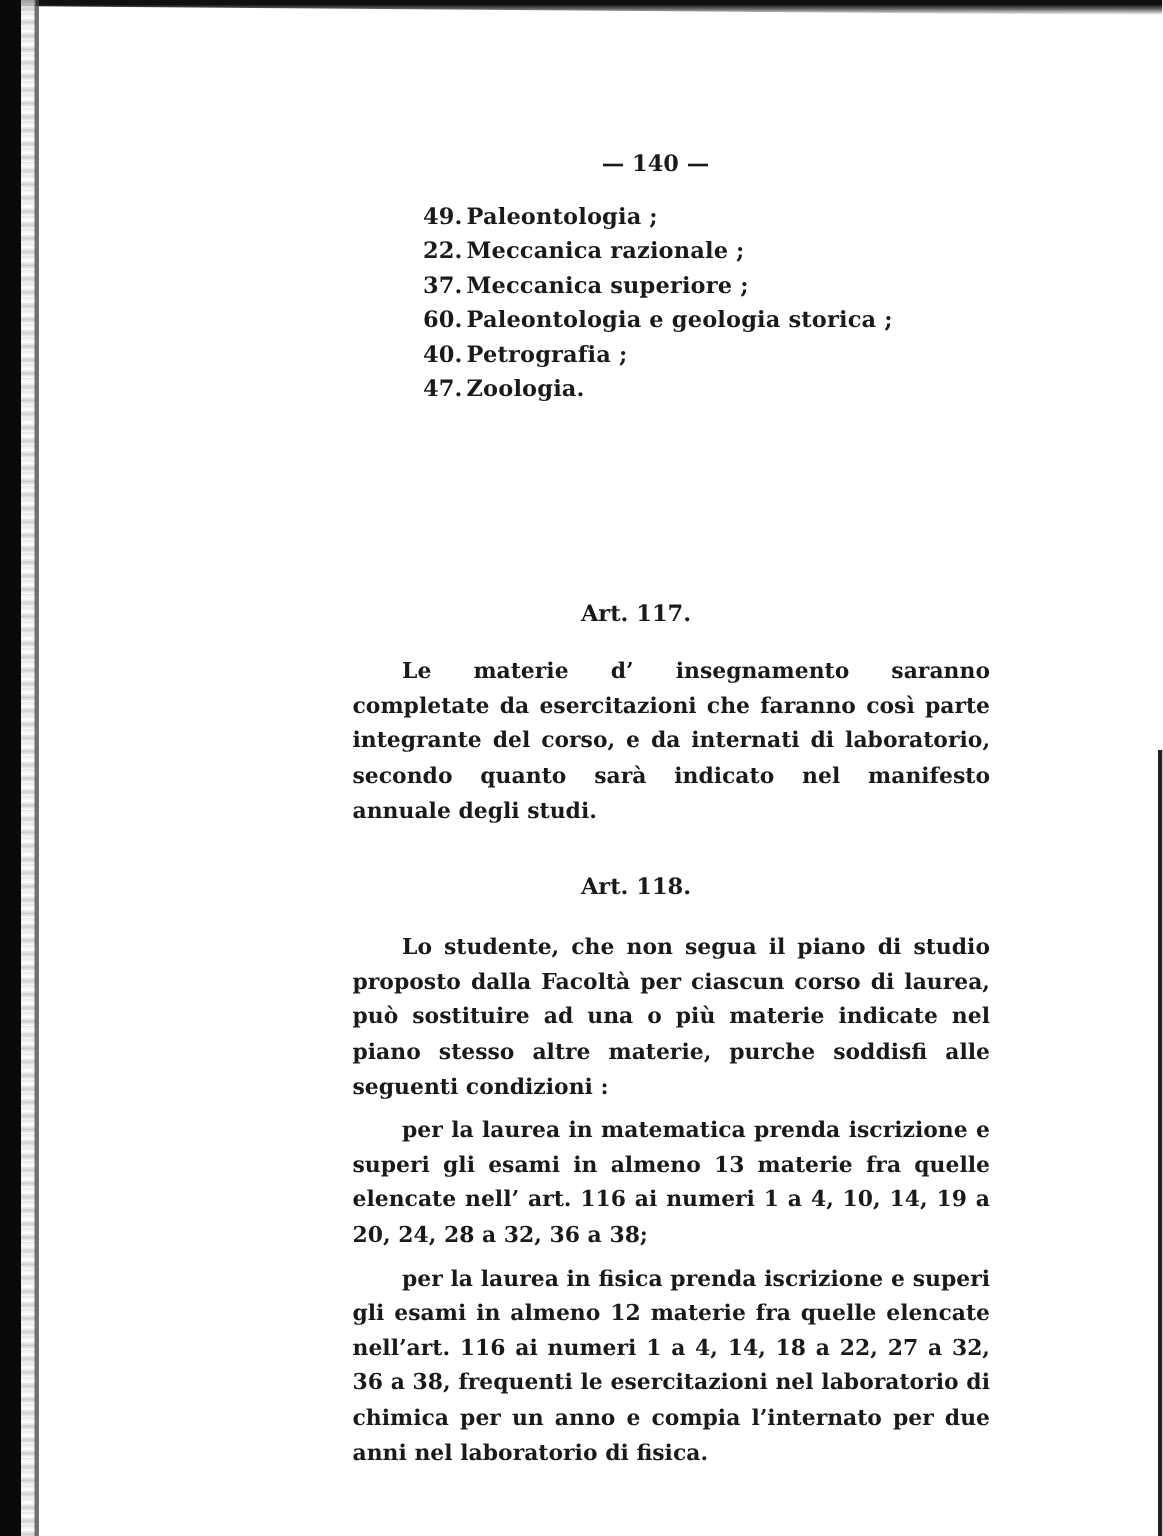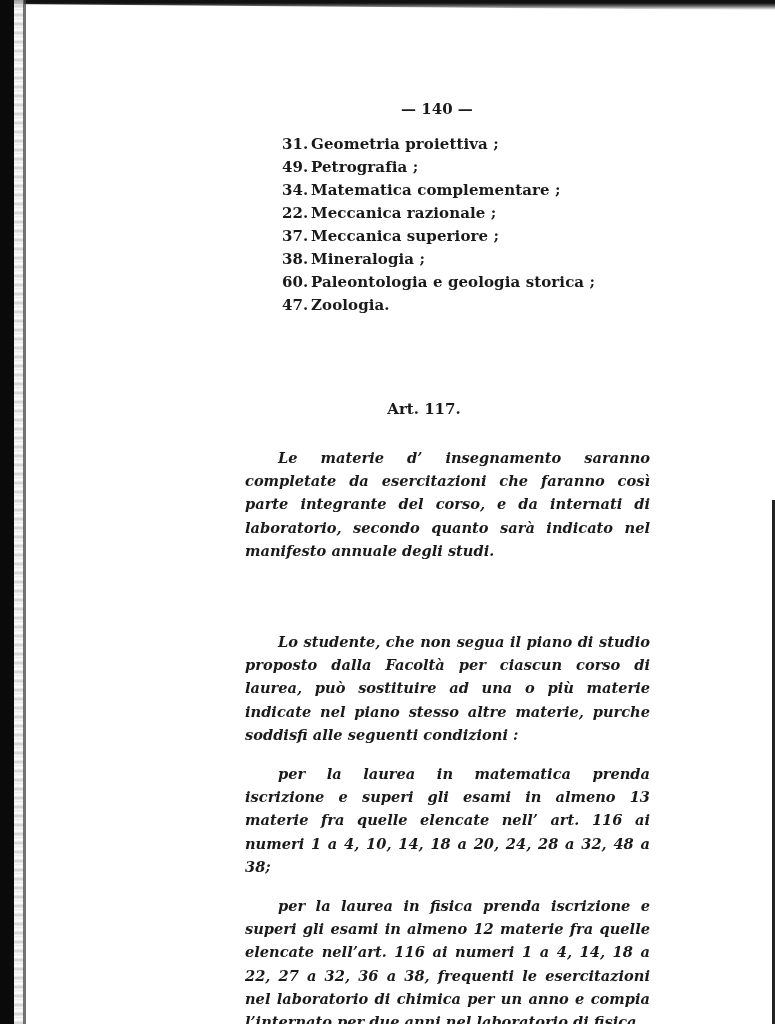--- a/index.html
+++ b/index.html
@@ -100,56 +100,54 @@
     .para-block {
       position: absolute;
       left: 229px;
       width: 437px;
       font-size: 14.6px;
       font-weight: bold;
       line-height: 23.2px;
       text-align: justify;
     }
     .para-block p {
-      margin: 16px;
+      margin: 6px;
       text-indent: 33px;
       text-align: justify;
-      font-style: italic;
     }
     .block-117 { top: 430px; }
     .block-118 { top: 614px; }
   </style>
 </head>
 <body>
 
 <div class="edge-top"></div>
 <div class="edge-left"></div>
 <div class="edge-left-2"></div>
 <div class="edge-left-3"></div>
 <div class="edge-right"></div>
 
 <div class="page">
 
   <div class="page-number">— 140 —</div>
 
   <ul class="list">
-    <li><span class="num">31.</span><span>Geometria proiettiva ;</span></li>
-    <li><span class="num">49.</span><span>Petrografia ;</span></li>
-    <li><span class="num">34.</span><span>Matematica complementare ;</span></li>
+    <li><span class="num">49.</span><span>Paleontologia ;</span></li>
     <li><span class="num">22.</span><span>Meccanica razionale ;</span></li>
     <li><span class="num">37.</span><span>Meccanica superiore ;</span></li>
-    <li><span class="num">38.</span><span>Mineralogia ;</span></li>
     <li><span class="num">60.</span><span>Paleontologia e geologia storica ;</span></li>
+    <li><span class="num">40.</span><span>Petrografia ;</span></li>
     <li><span class="num">47.</span><span>Zoologia.</span></li>
   </ul>
 
   <div class="art-heading art-117">Art. 117.</div>
   <div class="para-block block-117">
     <p>Le materie d’ insegnamento saranno completate da esercitazioni che faranno così parte integrante del corso, e da internati di laboratorio, secondo quanto sarà indicato nel manifesto annuale degli studi.</p>
   </div>
 
+  <div class="art-heading art-118">Art. 118.</div>
   <div class="para-block block-118">
     <p>Lo studente, che non segua il piano di studio proposto dalla Facoltà per ciascun corso di laurea, può sostituire ad una o più materie indicate nel piano stesso altre materie, purche soddisfi alle seguenti condizioni :</p>
-    <p>per la laurea in matematica prenda iscrizione e superi gli esami in almeno 13 materie fra quelle elencate nell’ art. 116 ai numeri 1 a 4, 10, 14, 18 a 20, 24, 28 a 32, 48 a 38;</p>
+    <p>per la laurea in matematica prenda iscrizione e superi gli esami in almeno 13 materie fra quelle elencate nell’ art. 116 ai numeri 1 a 4, 10, 14, 19 a 20, 24, 28 a 32, 36 a 38;</p>
     <p>per la laurea in fisica prenda iscrizione e superi gli esami in almeno 12 materie fra quelle elencate nell’art. 116 ai numeri 1 a 4, 14, 18 a 22, 27 a 32, 36 a 38, frequenti le esercitazioni nel laboratorio di chimica per un anno e compia l’internato per due anni nel laboratorio di fisica.</p>
   </div>
 
 </div>
 
 </body></html>

